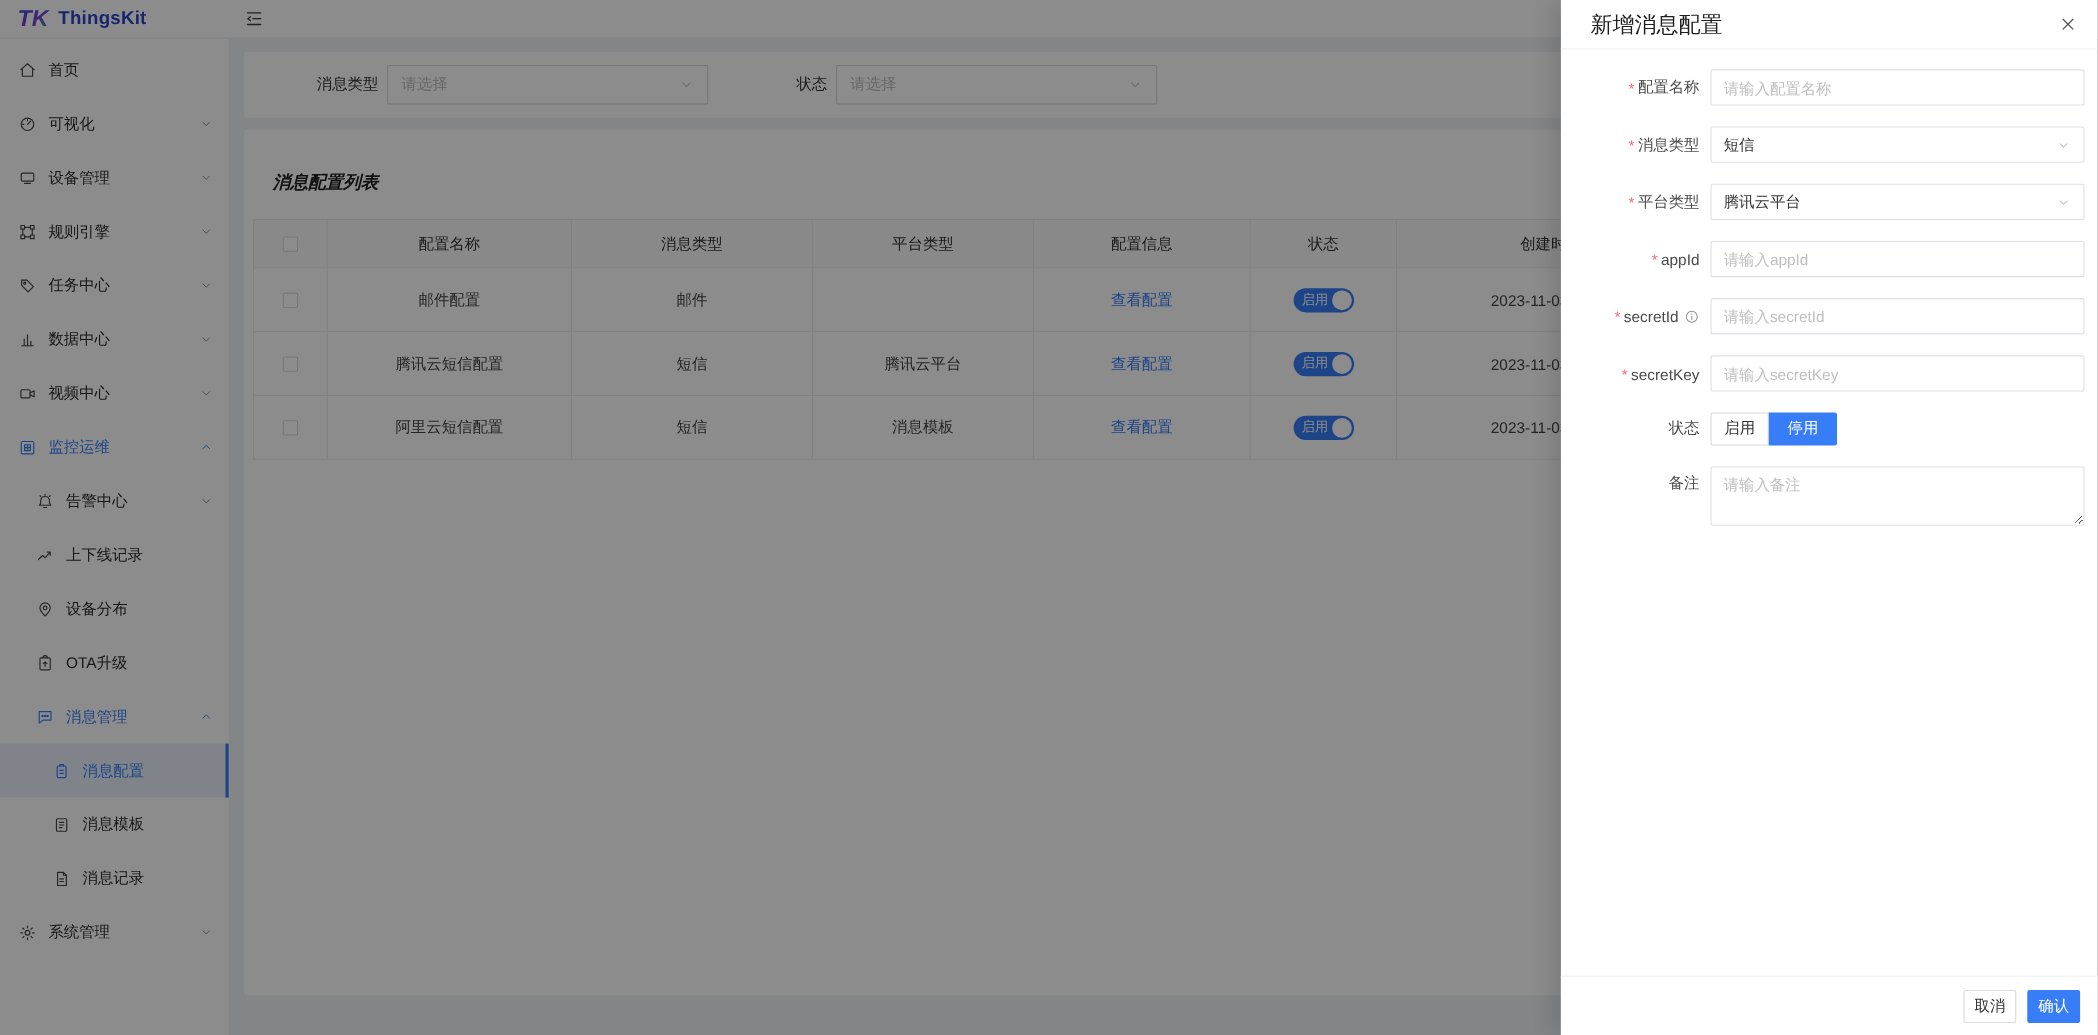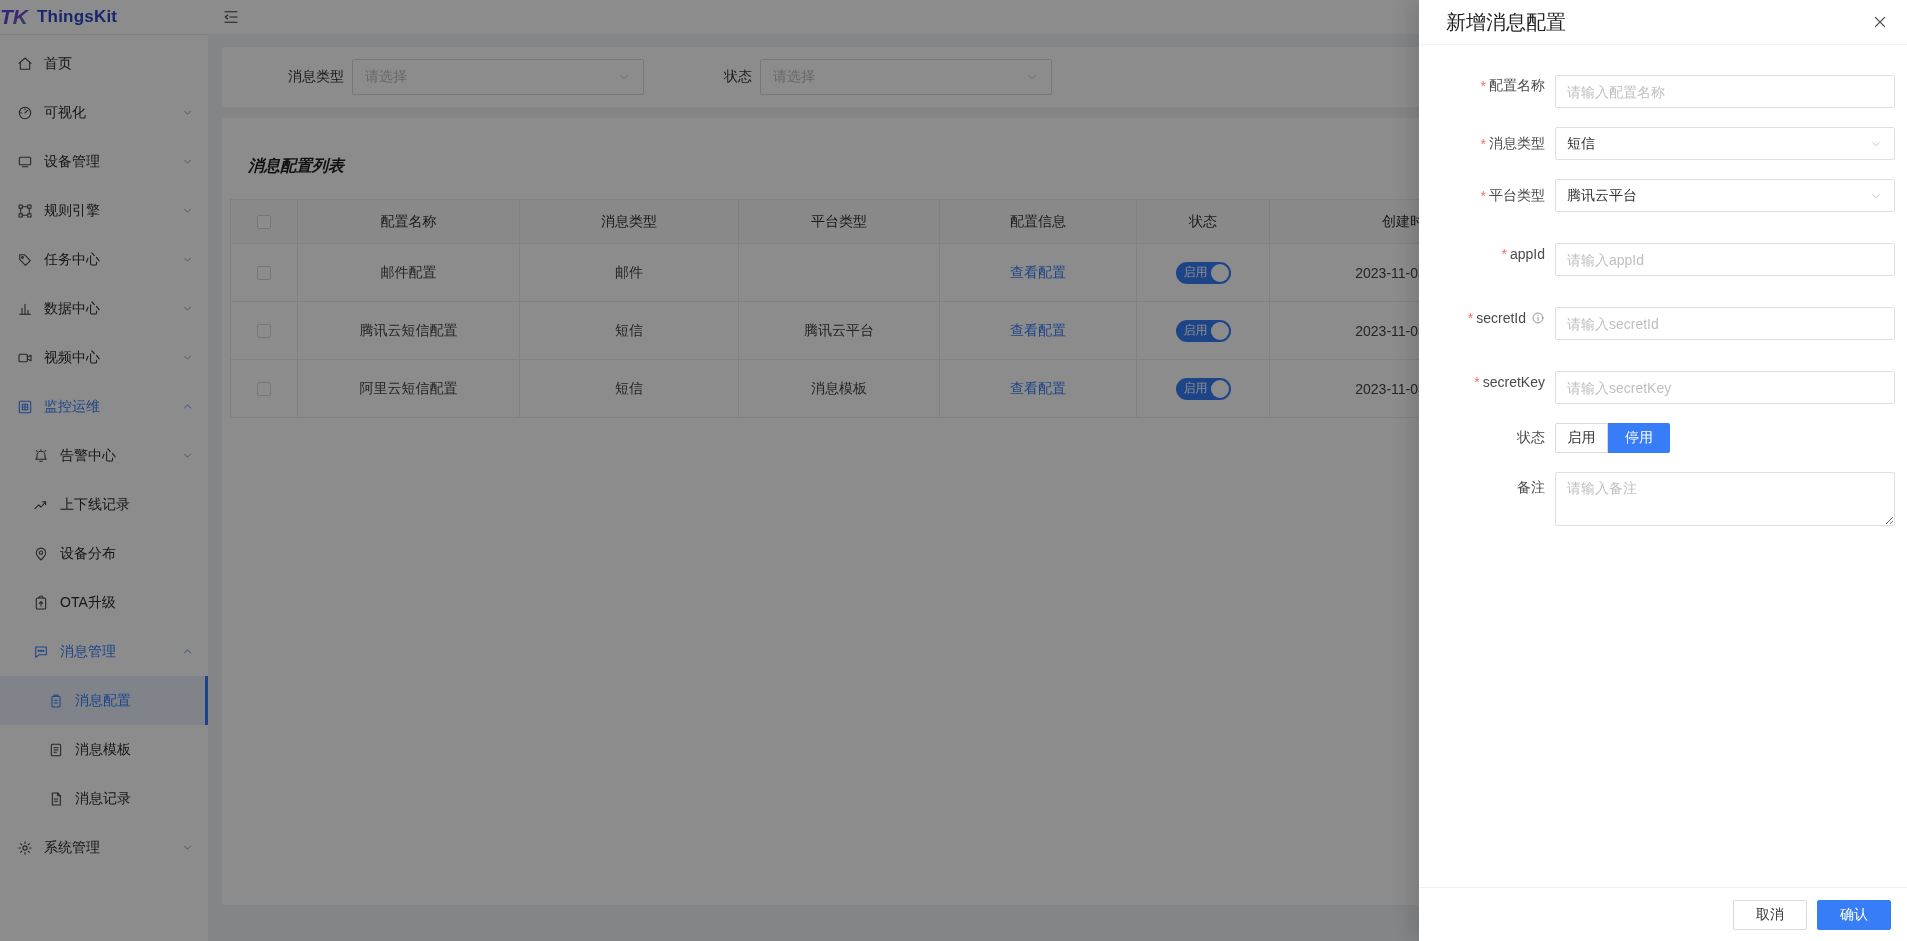--- a/index.html
+++ b/index.html
@@ -5,21 +5,21 @@
   :root{ --primary:#377df7; --sel-bg:#e9f1fb; }
   *{box-sizing:border-box; margin:0; padding:0;}
   html,body{width:1907px;height:941px;}
   body{
     position:relative; overflow:hidden; background:#f0f2f5;
     font-family:"Liberation Sans","DejaVu Sans",sans-serif;
     font-size:14px; color:#333;
   }
   
   .sidebar{position:absolute;left:0;top:0;width:208px;height:100%;background:#fff;z-index:10;display:flex;flex-direction:column;}
-  .logo{height:35px;display:flex;align-items:center;padding-left:0;gap:7px;border-bottom:1px solid #ebebeb;flex:none;cursor:pointer;}
+  .logo{height:35px;display:flex;align-items:center;padding-left:16px;gap:7px;border-bottom:1px solid #ebebeb;flex:none;cursor:pointer;}
   .brand{font-size:17px;font-weight:bold;color:#2b46c8;letter-spacing:.2px;}
   .menu{flex:1;overflow:hidden;padding-top:4px;}
   .menu-item{height:49px;display:flex;align-items:center;padding-left:17px;padding-right:14px;color:#2c2c2c;cursor:pointer;position:relative;}
   .menu-item .mi-icon{display:flex;color:#454545;margin-right:11px;}
   .menu-item.level-2{padding-left:33px;}
   .menu-item.level-3{padding-left:48px;}
   .menu-item .chev{margin-left:auto;color:#8c8c8c;display:flex;}
   .menu-item.hl,{color:var(--primary);}
   .menu-item.hl{color:var(--primary);}
   .menu-item.hl .mi-icon,.menu-item.hl .chev{color:var(--primary);}
@@ -54,32 +54,32 @@
   .drawer{position:absolute;top:0;right:0;width:488px;height:100%;background:#fff;z-index:200;box-shadow:-8px 0 18px rgba(0,0,0,0.12);}
   .drawer-header{height:45px;display:flex;align-items:center;justify-content:space-between;padding:0 18px 0 27px;border-bottom:1px solid #f0f0f0;}
   .drawer-title{font-size:20px;color:#1f1f1f;}
   .close-btn{color:#555;display:flex;cursor:pointer;}
   .drawer-body{padding:18px 0 0 8px;}
   .form-row{display:flex;align-items:center;margin-bottom:19px;}
   .form-label{width:118px;display:flex;align-items:center;justify-content:flex-end;margin-right:10px;color:#4a4a4a;gap:3px;white-space:nowrap;}
   .req{color:#f56c6c;}
   .info-ic{color:#8c8c8c;display:flex;margin-left:2px;}
   .control{width:340px;height:33px;border:1px solid #dcdfe6;border-radius:2px;background:#fff;font-size:14px;color:#333;padding:0 11px;font-family:inherit;}
-  input.control{outline:none;margin-top:12px;}
+  input.control{outline:none;}
   input.control::placeholder, textarea.control::placeholder{color:#bfbfbf;}
   .select-ctl{display:flex;align-items:center;justify-content:space-between;cursor:pointer;}
   .status-row .btns{display:flex;}
   .btn-toggle{height:30px;display:flex;align-items:center;justify-content:center;cursor:pointer;font-size:14px;}
   .btn-enable{width:53px;border:1px solid #d9d9d9;border-radius:2px 0 0 2px;background:#fff;color:#333;}
   .btn-disable{width:62px;border-radius:0 2px 2px 0;background:var(--primary);color:#fff;}
   .remark-row{align-items:flex-start;}
   .remark-row .form-label{margin-top:7px;text-align:center;}
   textarea.control{height:54px;resize:vertical;padding:7px 11px;outline:none;}
   .drawer-footer{position:absolute;bottom:0;left:0;right:0;height:54px;border-top:1px solid #f0f0f0;display:flex;align-items:center;justify-content:flex-end;gap:10px;padding:0 16px;background:#fff;}
-  .btn{height:30px;padding:0 22px;border-radius:2px;font-size:14px;cursor:pointer;display:flex;align-items:center;}
+  .btn{height:30px;padding:0 9px;border-radius:2px;font-size:14px;cursor:pointer;display:flex;align-items:center;}
   .btn-cancel{background:#fff;border:1px solid #d9d9d9;color:#333;}
   .btn-confirm{background:var(--primary);border:1px solid var(--primary);color:#fff;}
 </style>
 </head>
 <body>
 
 <div class="sidebar">
   <div class="logo">
     <svg width="30" height="24" viewBox="0 0 30 24">
       <defs>

